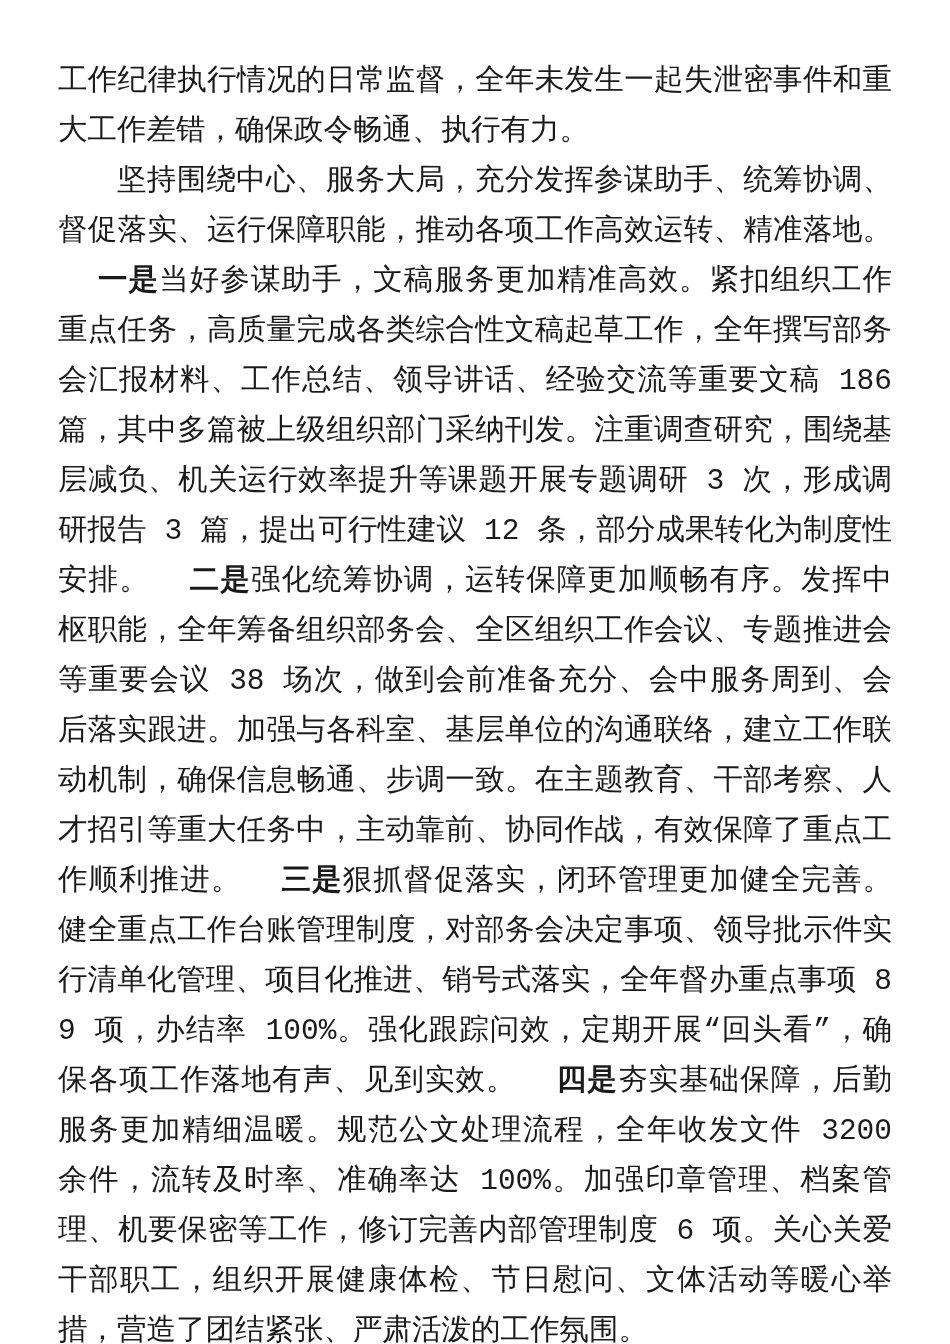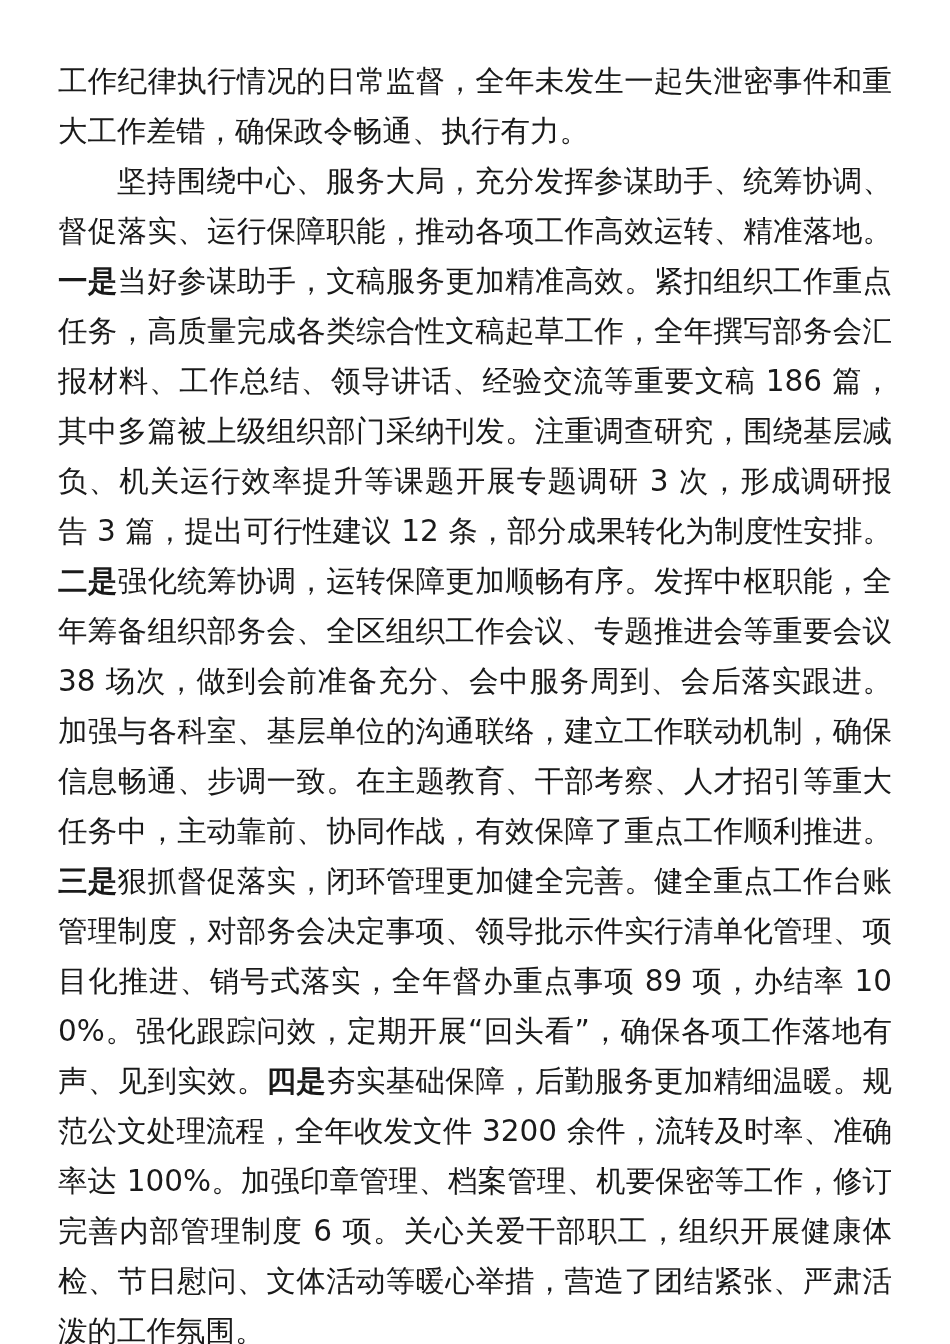--- a/index.html
+++ b/index.html
@@ -14,20 +14,21 @@
     font-family: "DejaVu Sans", "Liberation Sans", sans-serif;
     color: #1a1a1a;
   }
   .page {
     position: relative;
     width: 760px;
     height: 1344px;
     background: #ffffff;
     box-sizing: border-box;
     padding: 56px 60px 0 58px;
+    font-family: Liberation Mono, monospace;
   }
   .doc-body {
     width: 834px;
   }
   .para {
     font-size: 29.5px;
     line-height: 50px;
     text-align: justify;
     text-justify: inter-ideograph;
     letter-spacing: 0px;
@@ -45,20 +46,21 @@
   .heading {
     font-size: 29.5px;
     line-height: 50px;
     margin: 0;
     text-indent: 59px;
     font-weight: 400;
     white-space: nowrap;
   }
   .para b, .bold {
     font-weight: 700;
+    margin-left: 40px;
   }
 </style>
 </head>
 <body>
 
 <div class="page">
   <div class="doc-body">
 
     <p class="para cont">工作纪律执行情况的日常监督，全年未发生一起失泄密事件和重大工作差错，确保政令畅通、执行有力。</p>
 

